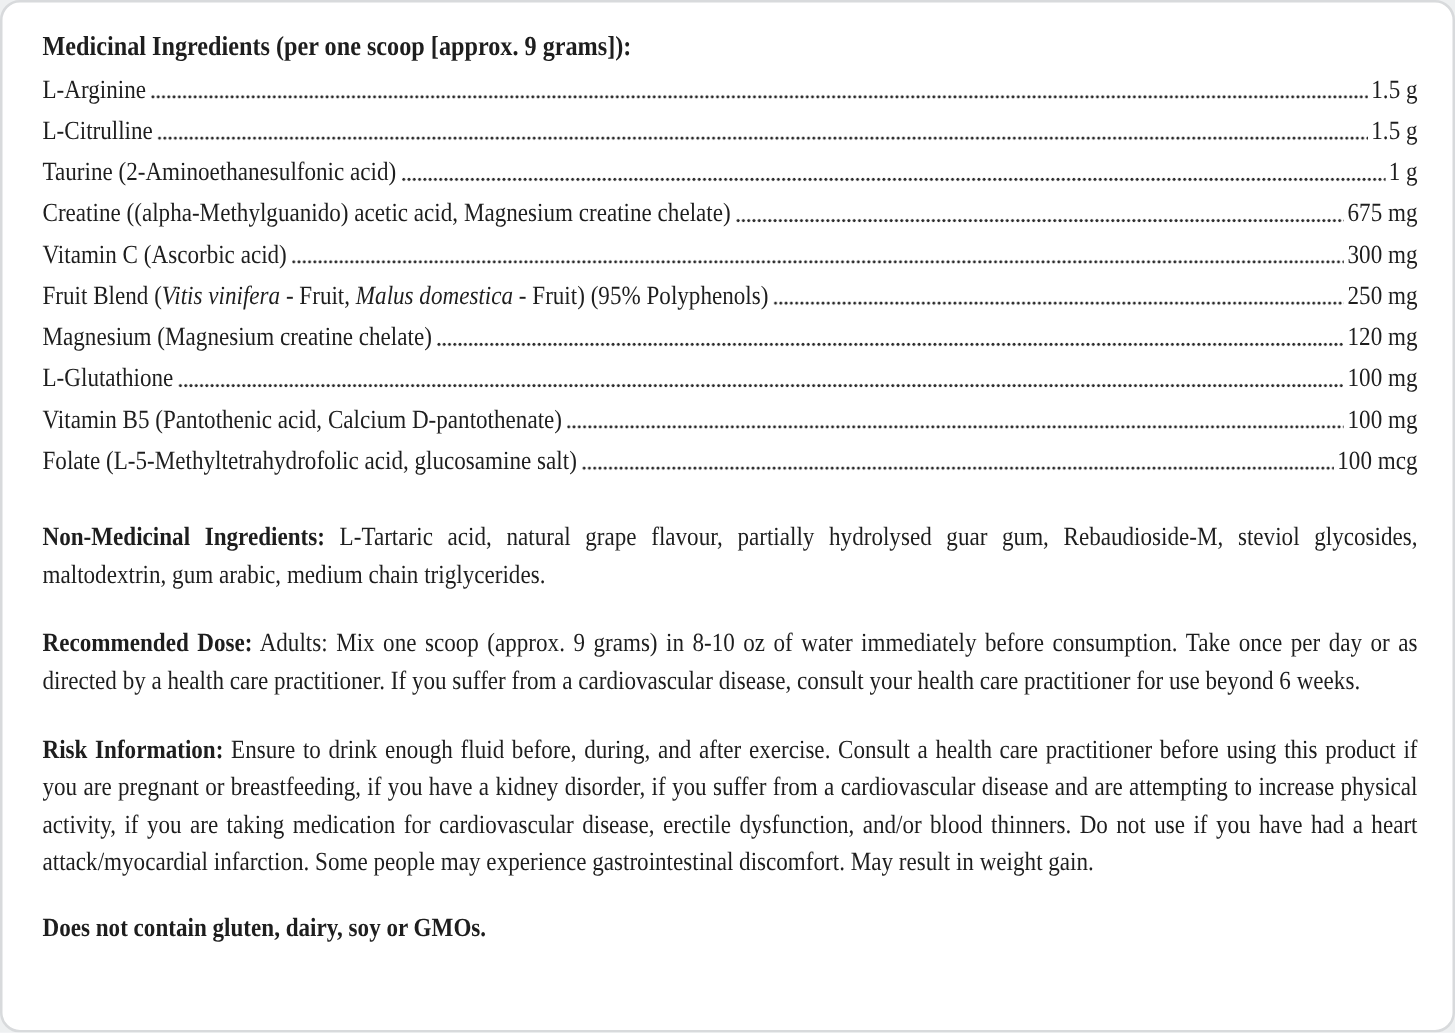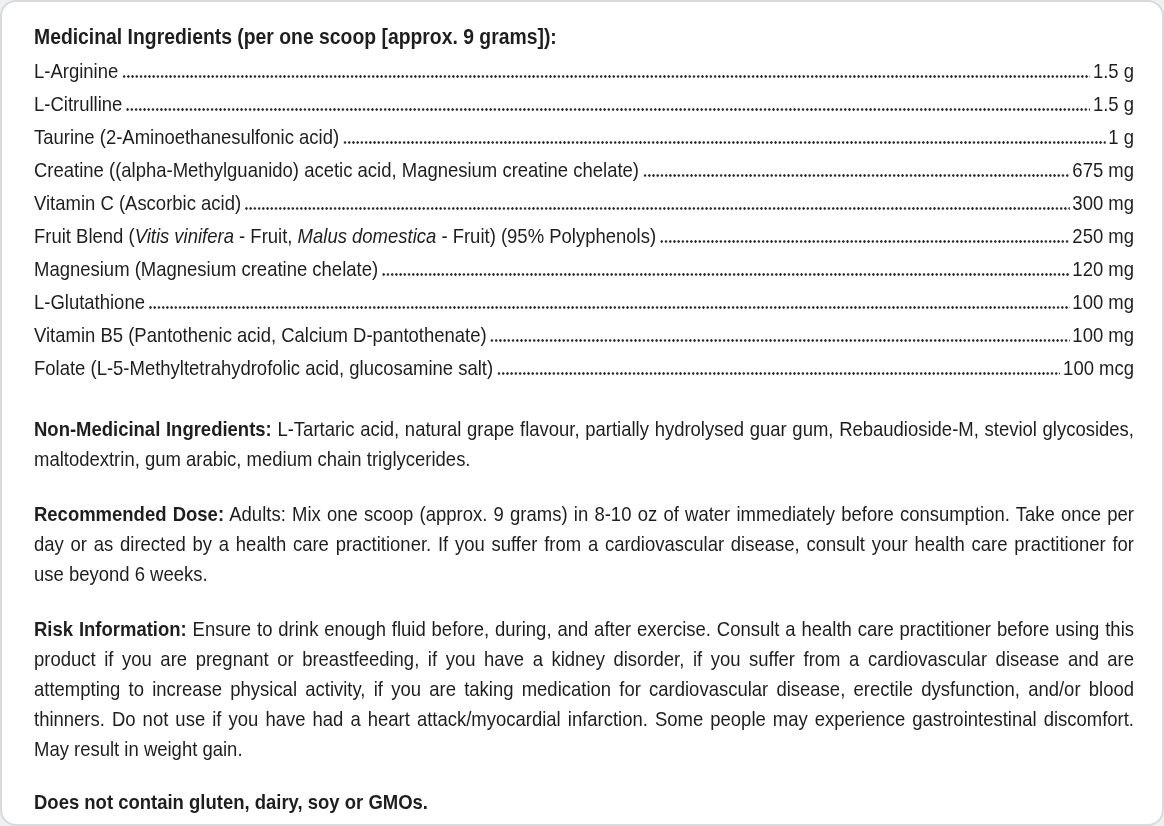--- a/index.html
+++ b/index.html
@@ -5,21 +5,21 @@
   html, body { margin: 0; padding: 0; background: #eef0f1; }
   .card {
     position: relative;
     box-sizing: border-box;
     width: 1164px;
     height: 826px;
     background: #ffffff;
     border: 2px solid #d8dadc;
     border-radius: 16px;
     overflow: hidden;
-    font-family: Liberation Sans, sans-serif;
+    font-family: Liberation Serif, serif;
     color: #1e1e1e;
   }
   
   .content {
     position: absolute;
     left: 32px;
     top: 22px;
     width: 1250px;
     transform: scaleX(0.88);
     transform-origin: left top;

